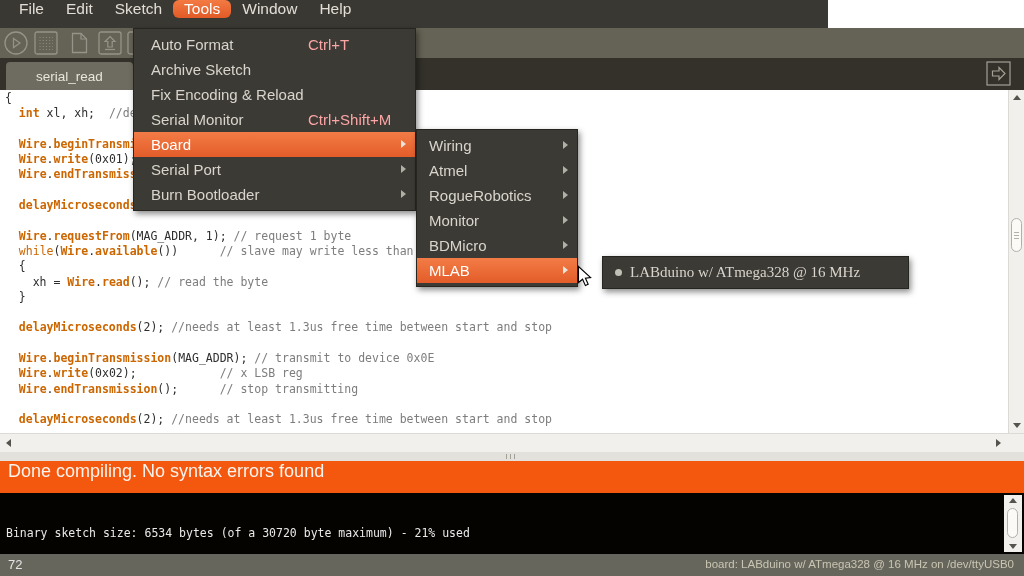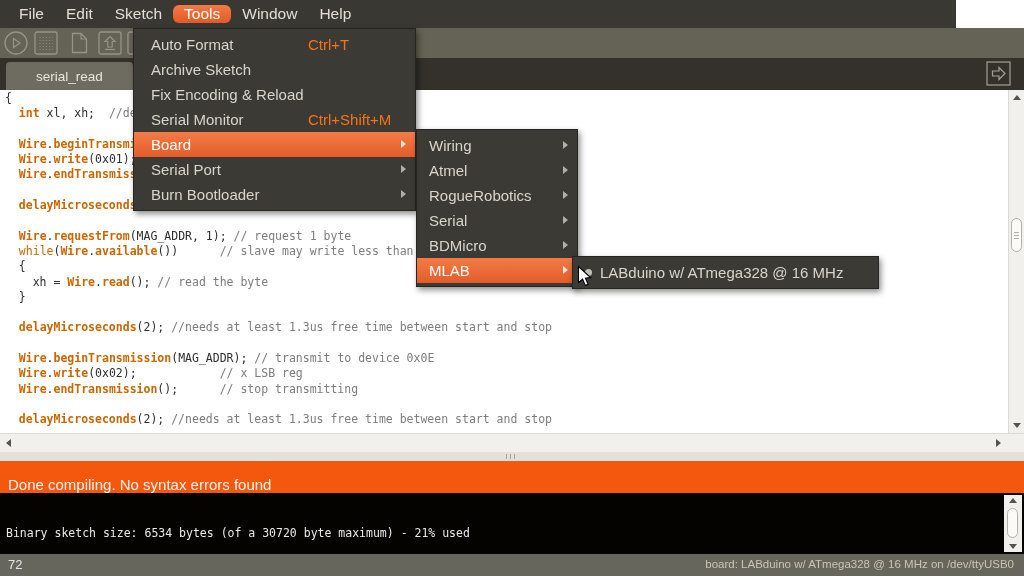--- a/index.html
+++ b/index.html
@@ -1,22 +1,22 @@
 <!DOCTYPE html>
 <html><head>
 <meta charset="utf-8">
 <style>
   html,body{margin:0;padding:0;background:#222;}
   #app{position:relative;width:1024px;height:576px;overflow:hidden;
        font-family:"Liberation Sans",sans-serif;background:#ffffff;}
   *{box-sizing:border-box;}
 
   
-  .menubar{position:absolute;left:0;top:0;width:956px;height:28px;background:#3a3833;
-           display:flex;align-items:center;padding-left:8px;z-index:5;}
+  .menubar{position:absolute;left:0;top:0;width:828px;height:28px;background:#3a3833;
+           display:flex;align-items:flex-start;padding-left:8px;z-index:5;}
   .mb-item{color:#e2ded6;font-size:15.5px;display:flex;align-items:center;
            padding:0 11px;cursor:default;}
   .mb-item.active{background:linear-gradient(#f37a43,#e35a26);color:#ffffff;border-radius:6px;}
 
   
   .toolbar{position:absolute;left:0;top:28px;width:1024px;height:30px;background:#656355;}
   .tb-btn{position:absolute;top:2px;width:26px;height:26px;}
   .tb-btn svg{display:block;}
 
   
@@ -52,41 +52,41 @@
            border-bottom:4px solid transparent;border-right:5px solid #55534b;}
   .arrow-r{position:absolute;top:5px;width:0;height:0;border-top:4px solid transparent;
            border-bottom:4px solid transparent;border-left:5px solid #55534b;}
 
   .splitter{position:absolute;left:0;top:452px;width:1024px;height:9px;background:#e3e1db;}
   .grip{position:absolute;left:506px;top:2px;width:14px;height:5px;display:flex;gap:3px;}
   .grip i{width:1px;height:5px;background:#a3a098;}
 
   
   .status-orange{position:absolute;left:0;top:461px;width:1024px;height:32px;background:#f4570e;
-                 color:#fdf4ee;font-size:15px;display:flex;align-items:flex-end;padding-left:8px;}
+                 color:#fdf4ee;font-size:18px;display:flex;align-items:flex-start;padding-left:8px;}
   .console{position:absolute;left:0;top:493px;width:1024px;height:61px;background:#050300;}
   .console-line{position:absolute;left:6px;top:33px;color:#e9e9e9;
                 font-family:"DejaVu Sans Mono","Liberation Mono",monospace;font-size:11.5px;}
   .cscroll{position:absolute;right:2px;top:2px;width:18px;height:57px;background:#f1f0ec;}
   .cthumb{position:absolute;left:3px;top:13px;width:11px;height:30px;background:#fbfaf7;
           border:1px solid #b3b0a8;border-radius:6px;}
   .footer{position:absolute;left:0;top:554px;width:1024px;height:22px;background:#67665c;}
   .footer-line{position:absolute;left:8px;top:3px;color:#e5e5e5;font-size:13px;}
   .footer-board{position:absolute;right:10px;top:4px;color:#c9c5b2;font-size:11.5px;}
 
   
   .popup{position:absolute;background:#3b3a35;border:1px solid #262520;
          box-shadow:2px 3px 6px rgba(0,0,0,.45);z-index:10;padding:3px 0;}
   .menu-tools{left:133px;top:28px;width:283px;}
   .menu-board{left:416px;top:129px;width:162px;}
-  .menu-mlab{left:572px;top:256px;width:307px;}
+  .menu-mlab{left:602px;top:256px;width:307px;font-family:Liberation Serif, serif;}
   .mi{position:relative;height:25px;display:flex;align-items:center;
       color:#d9d5cc;font-size:15px;padding-left:17px;}
   .mi.hl{background:linear-gradient(#f37c46,#e35c29);color:#ffffff;}
-  .mi .shortcut{position:absolute;left:174px;color:#f97316;font-size:15px;}
+  .mi .shortcut{position:absolute;left:174px;color:#fca5a5;font-size:15px;}
   .sub-arrow{position:absolute;right:9px;top:8px;width:0;height:0;
              border-top:4.5px solid transparent;border-bottom:4.5px solid transparent;
              border-left:5px solid #b2afa5;}
   .menu-board .mi{padding-left:12px;}
   .radio-dot{width:7px;height:7px;border-radius:50%;background:#c2bfb5;margin-right:8px;
              flex:0 0 auto;margin-left:-5px;}
 
   .cursor{position:absolute;left:577px;top:265px;z-index:30;}
 </style>
 </head>
@@ -235,21 +235,21 @@
     </div>
     <div class="mi">
       <span>Atmel</span>
       <span class="sub-arrow"></span>
     </div>
     <div class="mi">
       <span>RogueRobotics</span>
       <span class="sub-arrow"></span>
     </div>
     <div class="mi">
-      <span>Serial</span>
+      <span>Monitor</span>
       <span class="sub-arrow"></span>
     </div>
     <div class="mi">
       <span>BDMicro</span>
       <span class="sub-arrow"></span>
     </div>
     <div class="mi hl">
       <span>MLAB</span>
       <span class="sub-arrow" style="border-left-color:#e9e5dc"></span>
     </div>

